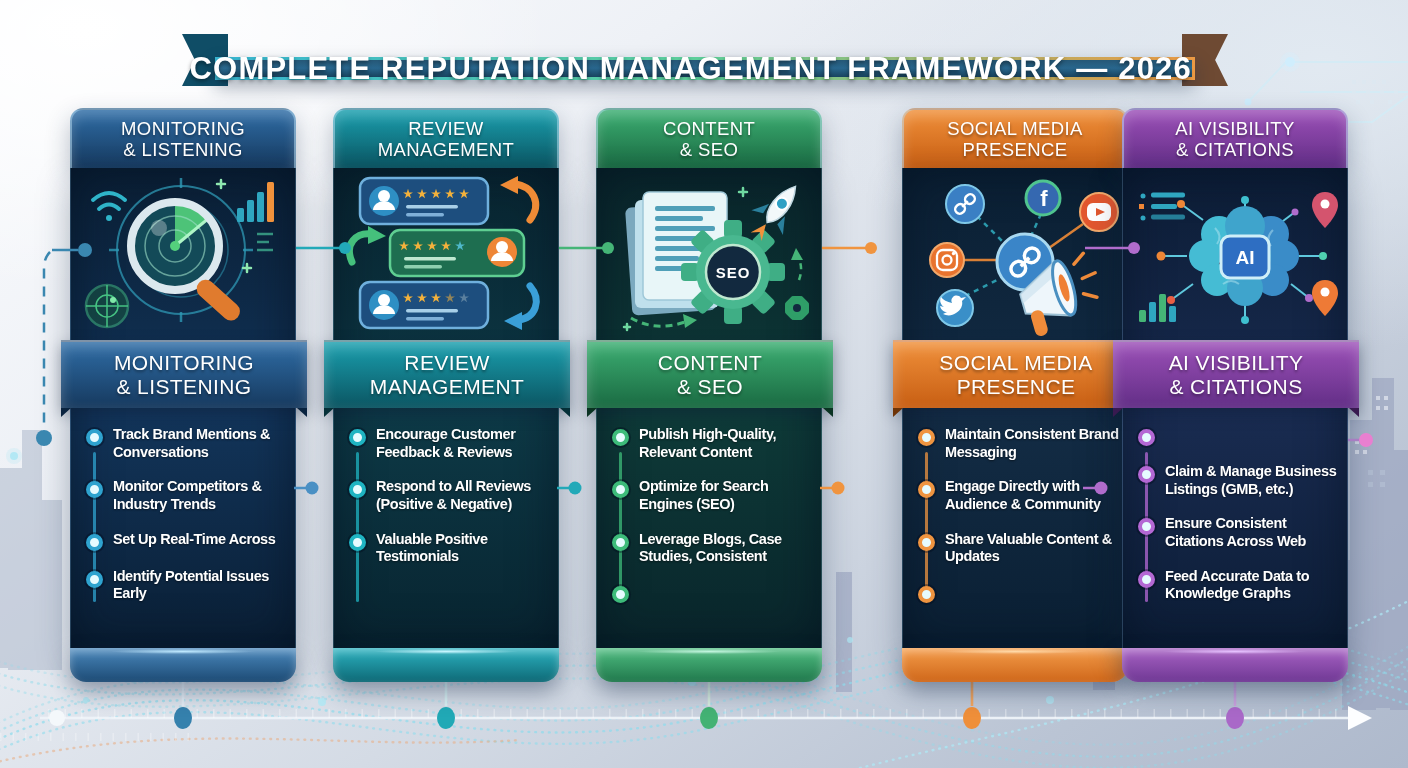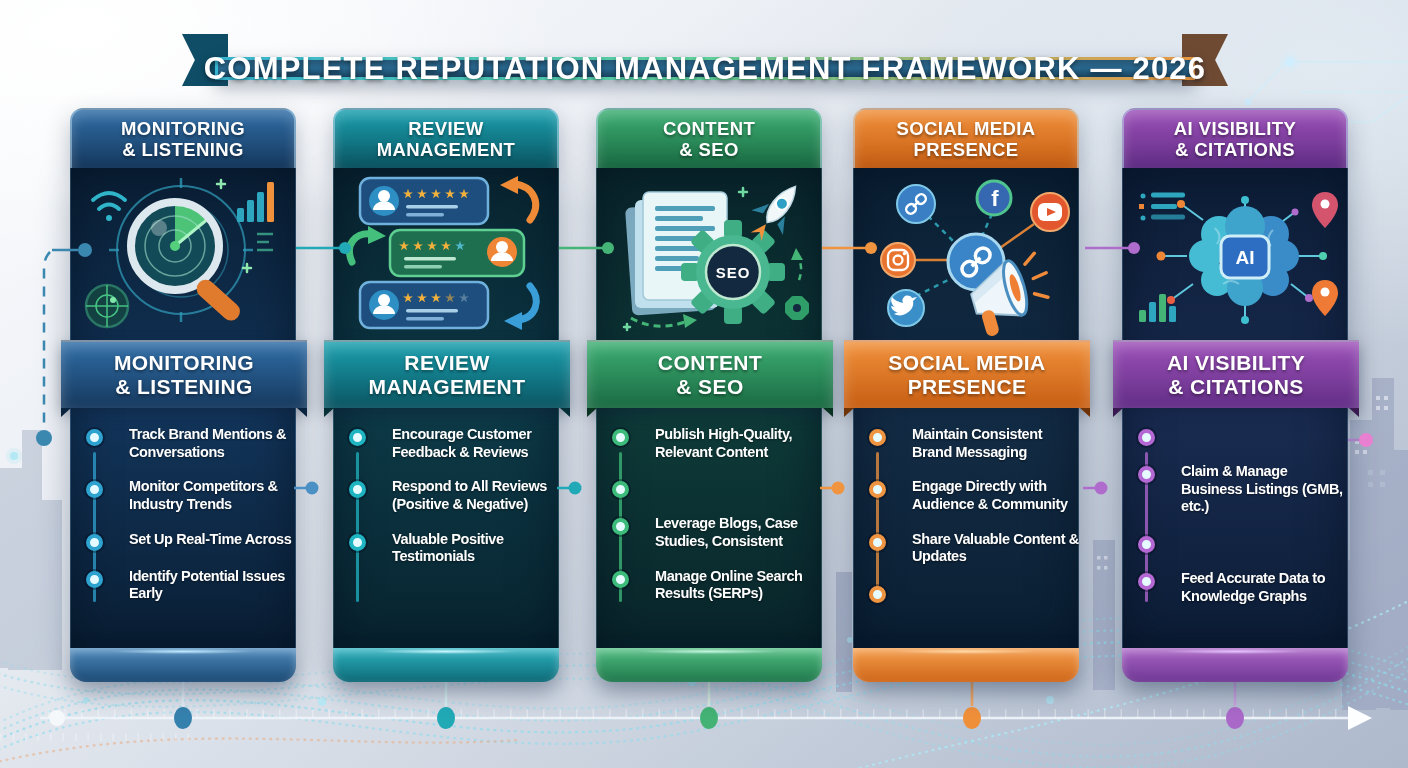--- a/index.html
+++ b/index.html
@@ -17,38 +17,38 @@
 
   
   .ribbon { position:absolute; left:215px; top:25px; width:980px; height:55px; z-index:4; }
   .ribbon-tail { position:absolute; top:9px; width:46px; height:52px; background:#0f4d66; }
   .ribbon-tail-left  { left:-33px;  clip-path:polygon(100% 0,0 0,28% 50%,0 100%,100% 100%); }
   .ribbon-tail-right { right:-33px; clip-path:polygon(0 0,100% 0,72% 50%,100% 100%,0 100%); background:#6e4a33; }
   .ribbon-main {
     position:absolute; inset:0;
     background:linear-gradient(180deg,#174461 0%, #1f5b81 48%, #123a55 100%);
     border:3px solid; border-image:linear-gradient(90deg,#37b6d2,#5ecf9a,#eb9a44) 1;
-    display:flex; align-items:center; justify-content:center;
+    display:flex; align-items:center; justify-content:flex-end;
     box-shadow:0 8px 18px rgba(20,40,70,.35), inset 0 10px 20px rgba(130,205,245,.18);
     margin-top:32px;
   }
   .ribbon-main h1 { margin:0; color:#fff; font-size:31px; font-weight:bold; letter-spacing:1.2px;
     text-shadow:0 2px 4px rgba(0,0,0,.45); white-space:nowrap; }
 
   
   .col { position:absolute; top:108px; width:226px; z-index:2; }
   .col-header {
     height:58px; border-radius:13px 13px 0 0;
     border:2px solid rgba(195,228,246,.55); border-bottom:none;
     background:linear-gradient(180deg,var(--grad-top),var(--grad-bot));
     box-shadow:inset 0 7px 12px rgba(255,255,255,.2), 0 10px 24px rgba(25,45,75,.3);
     display:flex; align-items:center; justify-content:center; text-align:center;
   }
   .col-header span, .col-band span {
-    white-space:pre-line; color:#fff; font-weight:bold; line-height:1.14;
+    white-space:pre-line; color:#fff; font-weight:normal; line-height:1.14;
     text-shadow:0 2px 3px rgba(0,0,0,.4); letter-spacing:.4px;
   }
   .col-header span { font-size:18.5px; }
   .col-bodywrap {
     position:relative; height:480px;
     background:linear-gradient(180deg,var(--panel-a) 0%, var(--panel-b) 52%, var(--panel-a) 100%);
     border-left:1px solid rgba(140,190,225,.22); border-right:1px solid rgba(140,190,225,.22);
     box-shadow:0 14px 30px rgba(25,45,75,.35), inset 0 0 46px rgba(0,12,28,.55);
   }
   .col-icon { position:absolute; left:0; top:0; width:226px; height:172px; }
@@ -62,21 +62,21 @@
   }
   .col-band span { font-size:21px; }
   .col-band::before, .col-band::after { content:""; position:absolute; bottom:-9px; width:0; height:0; }
   .col-band::before { left:0;  border-right:10px solid transparent; border-top:9px solid var(--fold); }
   .col-band::after  { right:0; border-left:10px solid transparent;  border-top:9px solid var(--fold); }
   .col-list { position:absolute; left:0; top:238px; width:226px; height:242px; padding-top:20px; box-sizing:border-box; }
   .rail { position:absolute; left:22px; top:46px; bottom:46px; width:3px; background:var(--accent); opacity:.75; border-radius:2px; }
   .li { position:relative; display:flex; align-items:flex-start; margin:0 0 17px 0; padding-left:15px; }
   .dot { width:9px; height:9px; border:4px solid var(--accent); background:#e6fbff; border-radius:50%;
     flex-shrink:0; margin-top:3px; box-shadow:0 0 0 2px rgba(0,10,25,.35); }
-  .li-text { margin-left:26px; width:182px; color:#fff; font-weight:bold; font-size:14.5px;
+  .li-text { margin-left:10px; width:182px; color:#fff; font-weight:bold; font-size:14.5px;
     letter-spacing:-0.4px; line-height:1.22; text-shadow:0 1px 2px rgba(0,0,0,.5); }
   .col-cap {
     position:relative; height:34px; border-radius:0 0 16px 16px;
     background:linear-gradient(180deg,var(--cap-top),var(--cap-bot));
     box-shadow:inset 0 4px 8px rgba(255,255,255,.35), 0 10px 22px rgba(25,45,75,.4);
   }
   .col-cap::before { content:""; position:absolute; top:1px; left:18%; width:64%; height:5px;
     background:radial-gradient(closest-side, var(--glow), rgba(255,255,255,0)); }
 
   .c1 { --grad-top:#2f6da6; --grad-bot:#16395e; --accent:#2fa3cf; --fold:#0a2440;
@@ -472,35 +472,35 @@
 &amp; SEO</span>
       </div>
       <div class="col-list">
         <div class="rail"></div>
         <div class="li">
             <span class="dot"></span>
             <span class="li-text">Publish High-Quality, Relevant Content</span>
           </div>
         <div class="li">
             <span class="dot"></span>
+            <span class="li-text">Optimize for Search Engines (SEO)</span>
           </div>
         <div class="li">
             <span class="dot"></span>
             <span class="li-text">Leverage Blogs, Case Studies, Consistent</span>
           </div>
         <div class="li">
             <span class="dot"></span>
-            <span class="li-text">Manage Online Search Results (SERPs)</span>
           </div>
       </div>
     </div>
     <div class="col-cap"></div>
   </section>
 
-  <section class="col c4" style="left:853px">
+  <section class="col c4" style="left:902px">
     <div class="col-header">
       <span>SOCIAL MEDIA
 PRESENCE</span>
     </div>
     <div class="col-bodywrap">
       <div class="col-icon">
         <svg viewBox="0 0 226 172">
           <g stroke="#2fa6b8" stroke-width="2.5" stroke-dasharray="5 5" fill="none" opacity=".9">
             <line x1="74" y1="48" x2="102" y2="76"></line>
             <line x1="138" y1="46" x2="128" y2="68"></line>
@@ -667,20 +667,21 @@
         <div class="rail"></div>
         <div class="li">
             <span class="dot"></span>
           </div>
         <div class="li">
             <span class="dot"></span>
             <span class="li-text">Claim &amp; Manage Business Listings (GMB, etc.)</span>
           </div>
         <div class="li">
             <span class="dot"></span>
+            <span class="li-text">Ensure Consistent Citations Across Web</span>
           </div>
         <div class="li">
             <span class="dot"></span>
             <span class="li-text">Feed Accurate Data to Knowledge Graphs</span>
           </div>
       </div>
     </div>
     <div class="col-cap"></div>
   </section>
 

